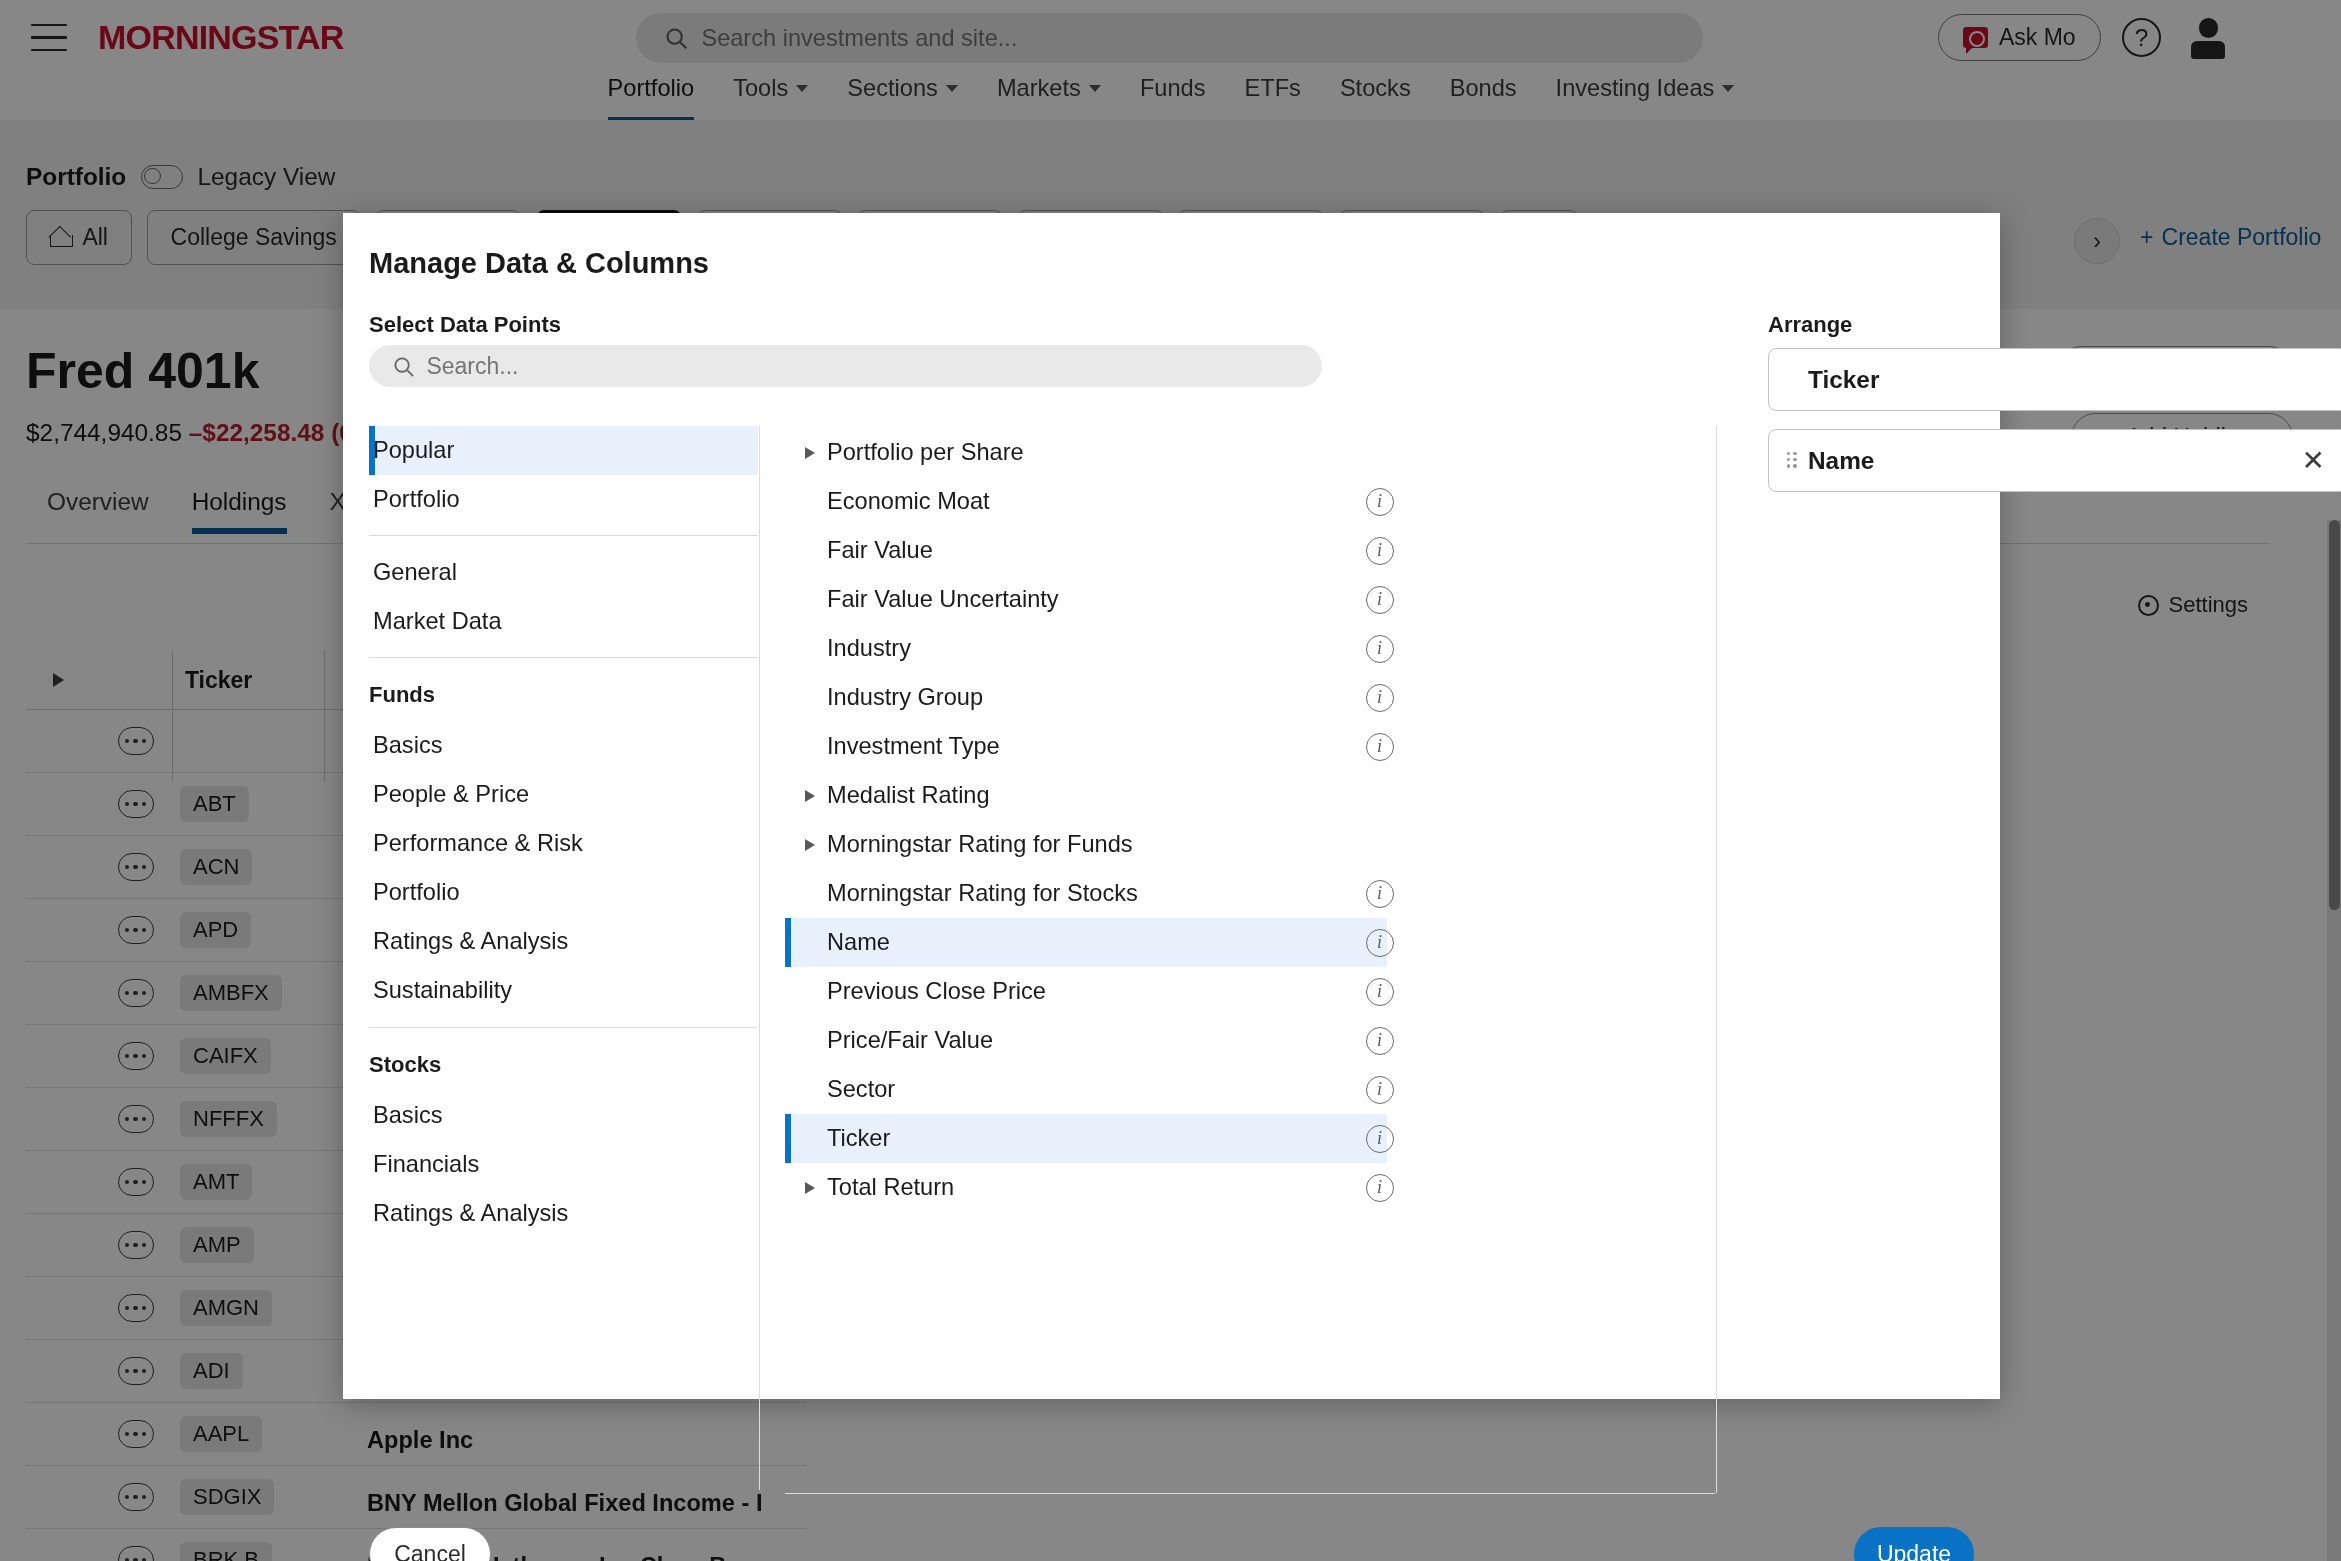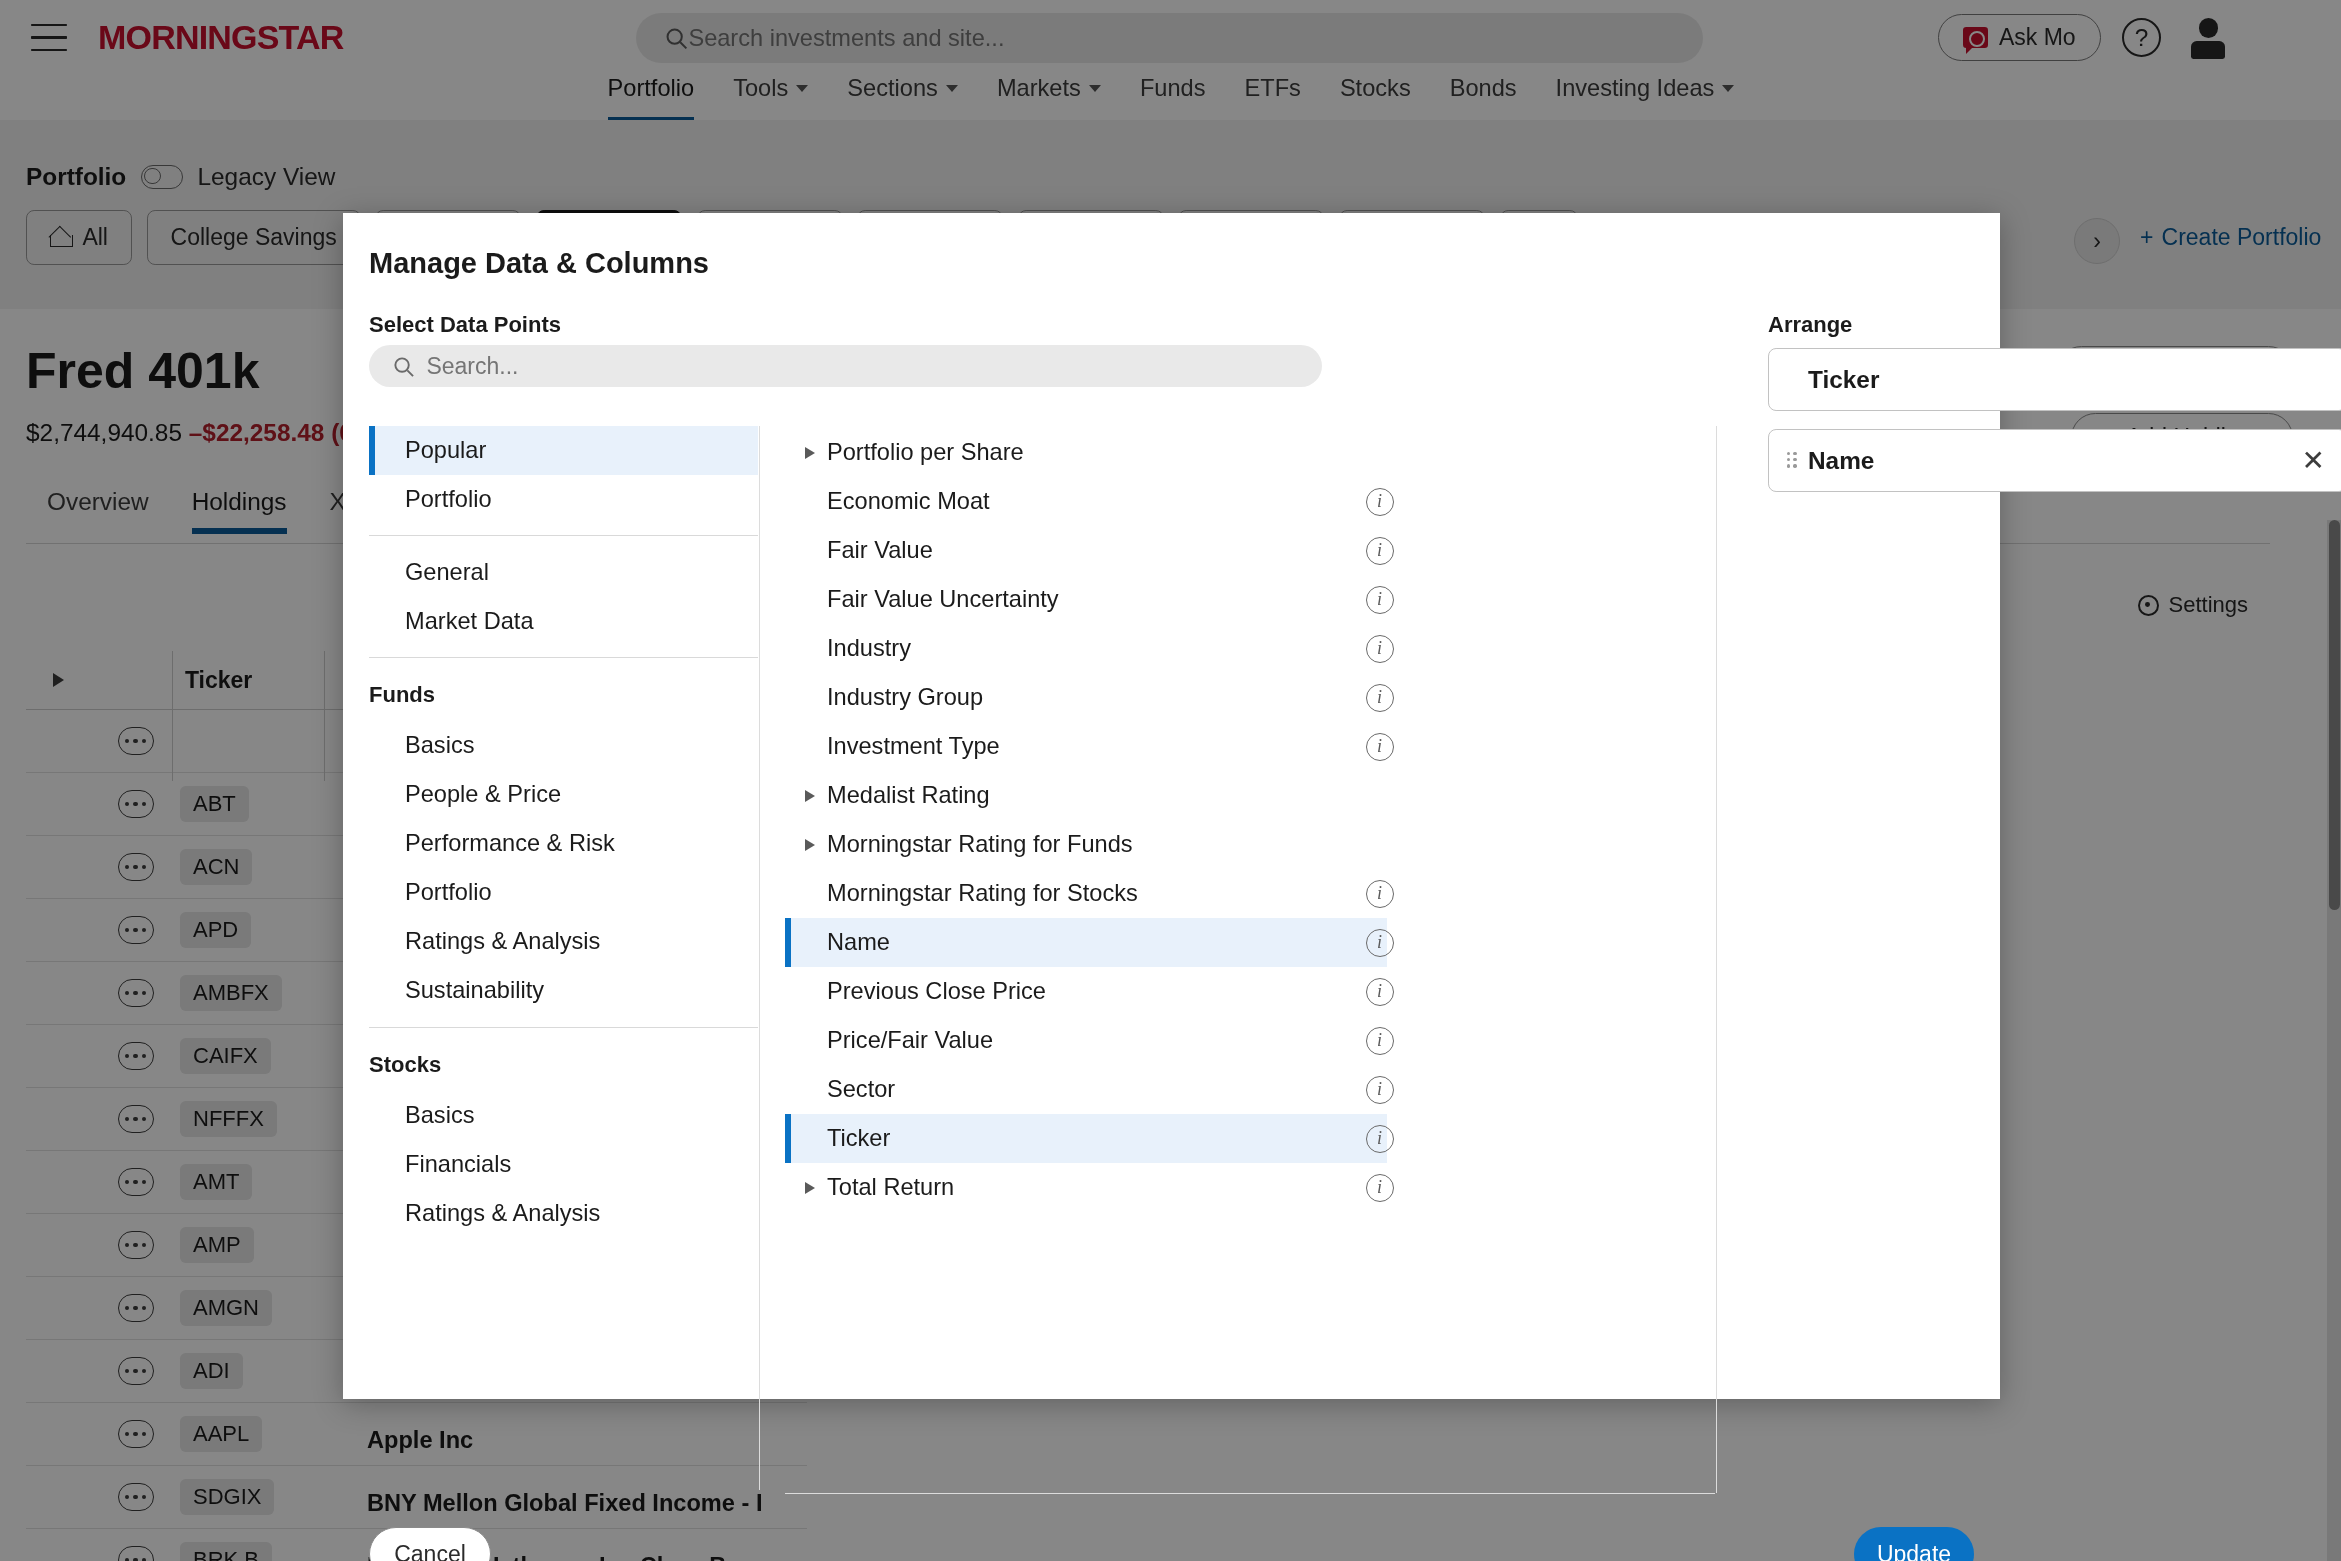--- a/index.html
+++ b/index.html
@@ -19,21 +19,21 @@
   .hdr { position: absolute; left:0; top:0; width: 1968px; height: 75px; background:#fff;
          display:flex; align-items:center;text-align:center; }
   .burger { margin-left: 31px; width: 36px; height: 28px; display:flex; flex-direction:column;
             justify-content:space-between; cursor:pointer; }
   .burger i { display:block; height:2.4px; background:#2b2b2b; border-radius:0.8px; }
   .logo { margin-left: 31px; color:#c8102e; font-weight:800; font-size:34px; letter-spacing:-0.8px;
           font-family:"Liberation Sans", sans-serif; white-space:nowrap; }
   .searchwrap { position:absolute; left: 636px; top: 13px; width: 1067px; height: 50px;
                 background:#e9e9e9; border-radius:25px; display:flex; align-items:center; }
   .searchwrap .mag { margin-left: 28px; }
-  .searchwrap input { border:none; background:transparent; outline:none; margin-left:0;
+  .searchwrap input { border:none; background:transparent; outline:none; margin-left:13px;
                       font-size:23.6px; color:#5b5b5b; font-family:"Liberation Sans", sans-serif; width: 895px; }
   .askmo { position:absolute; right: 241px; top: 14px; height: 47px; border:1.2px solid #7a7a7a;
            border-radius:23.6px; display:flex; align-items:center; padding: 0 24.4px; gap:11.4px;
            font-size:23px; color:#2b2b2b; background:transparent; cursor:pointer; }
   .mo-bubble { width:24.4px; height:21px; background:#c8102e; border-radius:3.3px; position:relative; }
   .mo-bubble::before { content:""; position:absolute; left:5.7px; top:4.1px; width:12.2px; height:12.2px;
                        border:2px solid #fff; border-radius:50%; }
   .mo-bubble::after { content:""; position:absolute; left:3.3px; bottom:-5.7px; width:0; height:0;
                       border-left:6.5px solid #c8102e; border-bottom:6.5px solid transparent; }
   .helpbtn { position:absolute; right: 181px; top: 18px; width:39px; height:39px; border:2px solid #2b2b2b;
@@ -135,21 +135,21 @@
   .m-sdp { position:absolute; left:26px; top:99px; font-size:22px; font-weight:700; color:#1b1b1b; }
   .m-search { position:absolute; left:26px; top:132px; width:953px; height:42px; background:#e9e9e9;
               border-radius:24.4px; display:flex; align-items:center; }
   .m-search .mag { margin-left:23px; }
   .m-search input { border:none; background:transparent; outline:none; margin-left:11.4px; font-size:23px;
                     color:#6a6a6a; width:813px; font-family:"Liberation Sans", sans-serif; }
   .m-arrange-lbl { position:absolute; left:1425px; top:99px; font-size:22px; font-weight:700; color:#1b1b1b; }
 
   
   .cats { position:absolute; left:26px; top:213px; width:389px; }
-  .cat { height:49px; display:flex; align-items:center; padding-left:36px; font-size:23.6px;
+  .cat { height:49px; display:flex; align-items:center; padding-left:4px; font-size:23.6px;
          color:#1b1b1b; cursor:pointer; position:relative; }
   .cat.sel { background:#e8f1fb; }
   .cat.sel::before { content:""; position:absolute; left:0; top:0; bottom:0; width:5.7px; background:#0a72c4; }
   .cat.head { font-size:22px; font-weight:700; padding-left:0; height:52px; cursor:default; }
   .catdiv { height:0.8px; background:#d9d9d9; margin: 11.4px 0 11.4px 0; }
   .catcolrule { position:absolute; left:416px; top:433px; width:0.8px; height:844px; background:#dcdcdc; }
   .catrule-top { position:absolute; left:416px; top:213px; width:0.8px; height:220px; background:#dcdcdc; }
 
   
   .dps { position:absolute; left:442px; top:215px; width:602px; }

